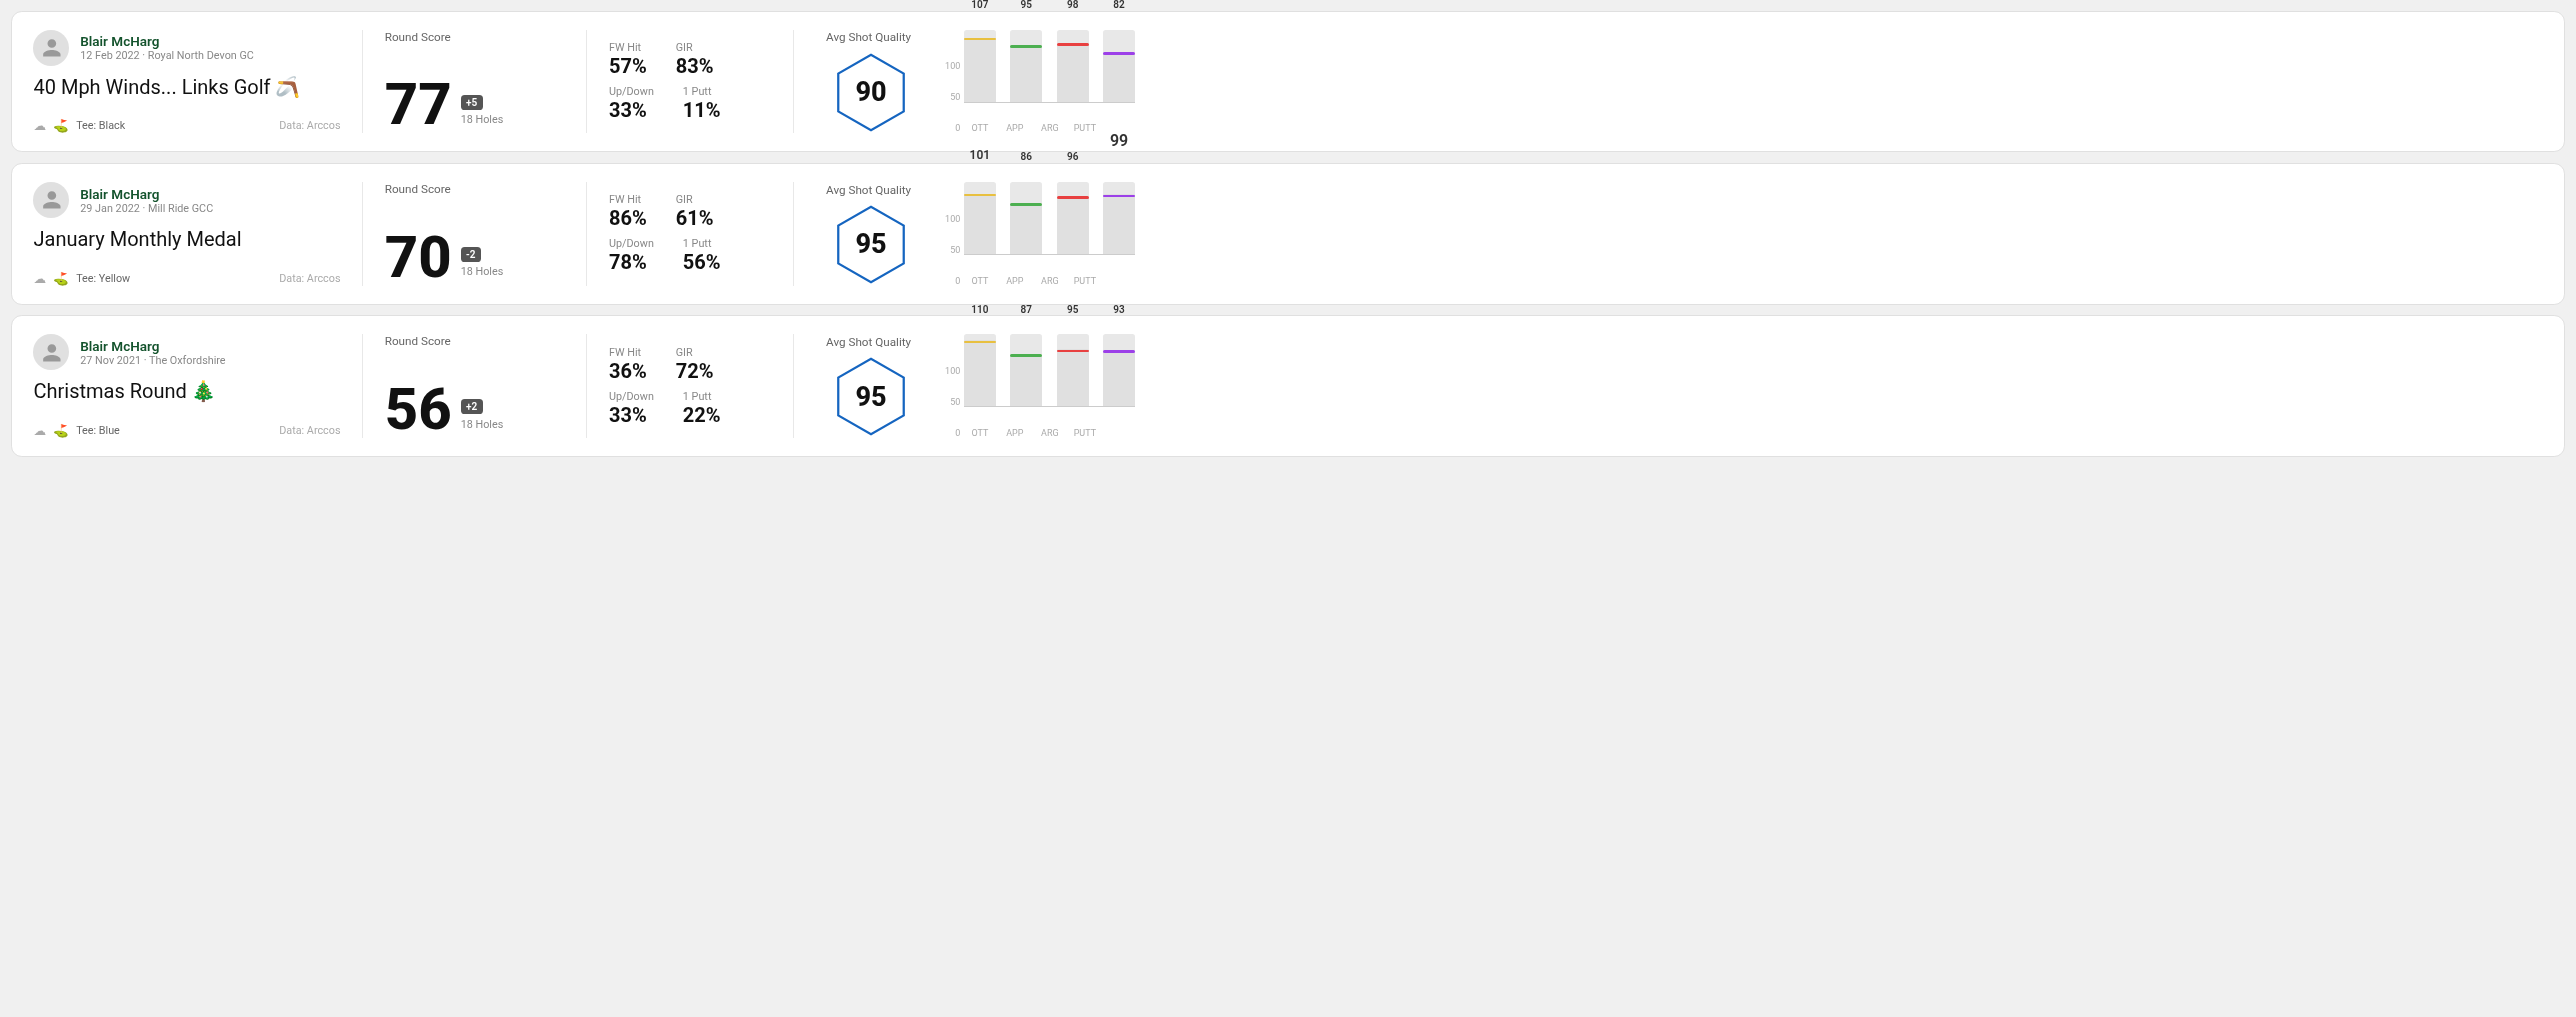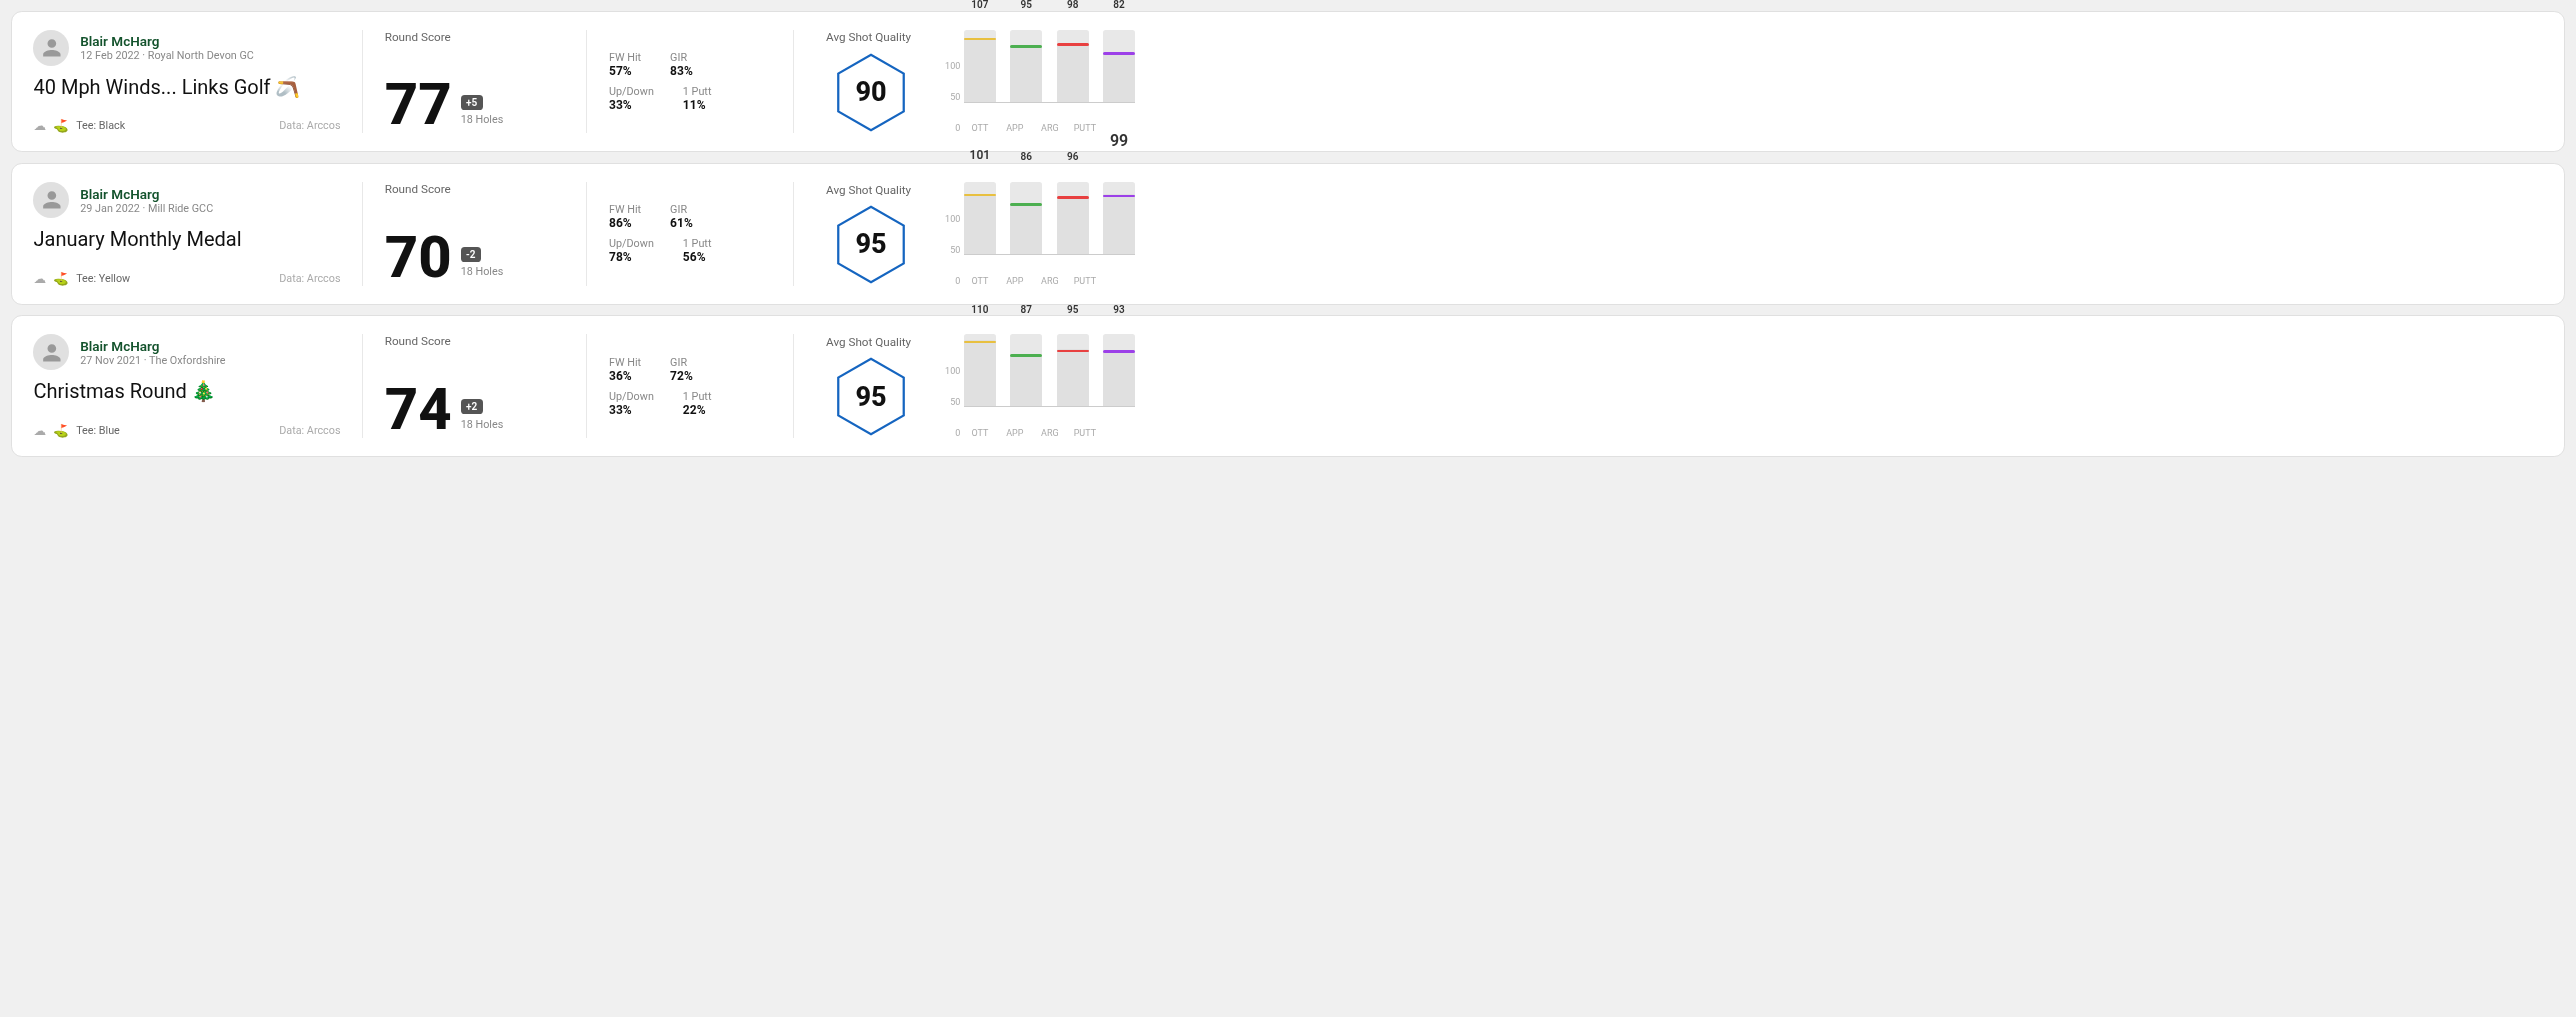--- a/index.html
+++ b/index.html
@@ -144,21 +144,21 @@
     }
     .stat-item {
       display: flex;
       flex-direction: column;
     }
     .stat-label {
       font-size: 10.8px;
       color: #888;
     }
     .stat-value {
-      font-size: 12px;
+      font-size: 20px;
       font-weight: 700;
       color: #111;
     }
     .chart-section {
       flex: 1;
       display: flex;
       gap: 29px;
       align-items: center;
       padding-left: 10.8px;
     }
@@ -531,21 +531,21 @@
         </div>
         <div class="data-source">Data: Arccos</div>
       </div>
     </div>
 
     <div class="divider"></div>
 
     <div class="score-section">
       <div class="score-label">Round Score</div>
       <div class="score-row">
-        <div class="score-number">74</div>
+        <div class="score-number">56</div>
         <div class="score-badge-holes">
           <div class="score-badge positive">+2</div>
           <div class="holes-text">18 Holes</div>
         </div>
       </div>
     </div>
 
     <div class="divider"></div>
 
     <div class="stats-section">

